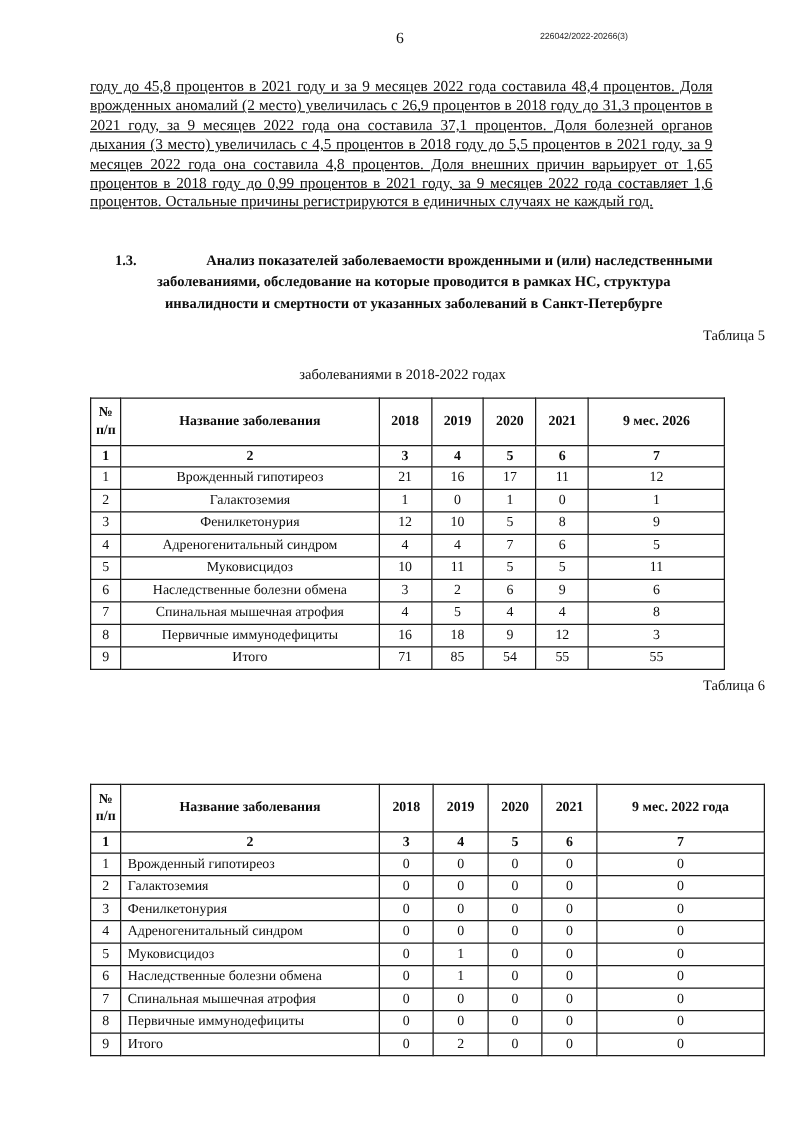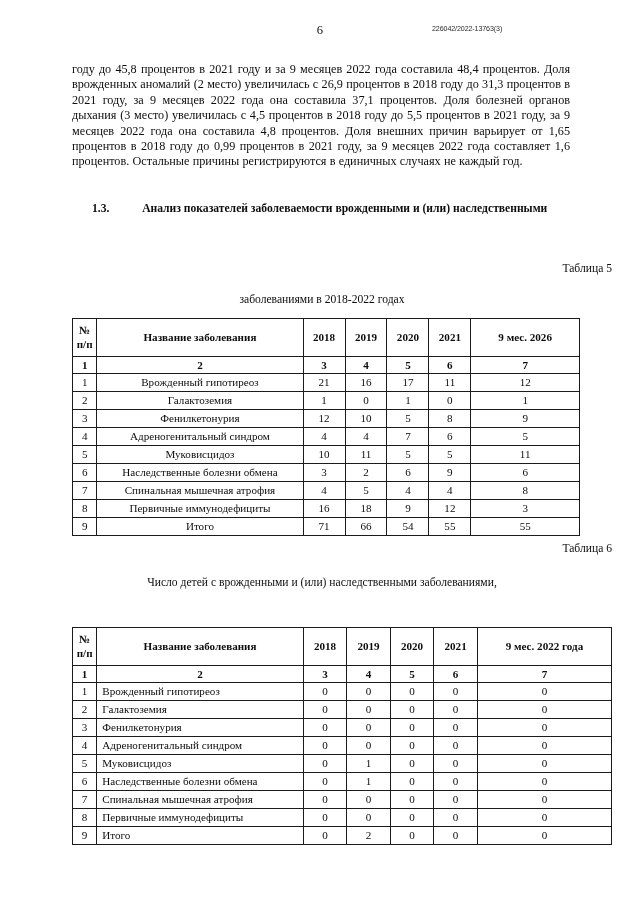--- a/index.html
+++ b/index.html
@@ -63,39 +63,40 @@
     width: 498px;
   }
   .para {
     font-size: 12.2px;
     line-height: 15.4px;
     text-align: justify;
     text-indent: 0;
     margin: 0;
     hyphens: none;
     word-spacing: 0.2px;
+    text-decoration: underline;
   }
 
   
   .section-heading {
     position: absolute;
     left: 92px;
     top: 200px;
     width: 478px;
     font-weight: bold;
     font-size: 11.6px;
     line-height: 17.2px;
     text-align: center;
   }
   .section-heading .sec-num {
     float: left;
     margin-right: 10px;
   }
   .sh-line { display: block; }
-  .sh-line.first { text-align: center; padding-left: 0; font-family: Liberation Serif, serif; }
+  .sh-line.first { text-align: right; padding-left: 0; font-family: Liberation Serif, serif; }
 
   
   .table-label {
     position: absolute;
     right: 28px;
     font-size: 11.6px;
     line-height: 15px;
     white-space: nowrap;
   }
   .table-title {
@@ -160,30 +161,32 @@
 
   .nowrap { white-space: nowrap; }
 </style>
 </head>
 <body>
 
 <div class="page">
 
   <div class="page-header">
     <div class="page-number">6</div>
-    <div class="doc-code">226042/2022-13763(3)</div>
+    <div class="doc-code">226042/2022-20266(3)</div>
   </div>
 
   <div class="content">
     <p class="para">году до 45,8 процентов в 2021 году и за 9 месяцев 2022 года составила 48,4 процентов. Доля врожденных аномалий (2 место) увеличилась с 26,9 процентов в 2018 году до 31,3 процентов в 2021 году, за 9 месяцев 2022 года она составила 37,1 процентов. Доля болезней органов дыхания (3 место) увеличилась с 4,5 процентов в 2018 году до 5,5 процентов в 2021 году, за 9 месяцев 2022 года она составила 4,8 процентов. Доля внешних причин варьирует от 1,65 процентов в 2018 году до 0,99 процентов в 2021 году, за 9 месяцев 2022 года составляет 1,6 процентов. Остальные причины регистрируются в единичных случаях не каждый год.</p>
   </div>
 
   <div class="section-heading">
     <span class="sec-num">1.3.</span>
     <span class="sh-line first">Анализ показателей заболеваемости врожденными и (или) наследственными</span>
+    <span class="sh-line">заболеваниями, обследование на которые проводится в рамках НС, структура</span>
+    <span class="sh-line">инвалидности и смертности от указанных заболеваний в Санкт-Петербурге</span>
   </div>
 
   <div class="table-label" style="top:261px;">Таблица 5</div>
   <div class="table-title" style="top:292px;">заболеваниями в 2018-2022 годах</div>
 
   <table class="doc-table" id="table5">
     <colgroup>
       <col class="c-num">
         <col class="c-name">
         <col class="c-yr">
@@ -285,30 +288,29 @@
         <td>16</td>
         <td>18</td>
         <td>9</td>
         <td>12</td>
         <td>3</td>
       </tr>
       <tr class="datarow">
         <td>9</td>
         <td class="name">Итого</td>
         <td>71</td>
-        <td>66</td>
+        <td>85</td>
         <td>54</td>
         <td>55</td>
         <td>55</td>
       </tr>
     </tbody>
   </table>
 
   <div class="table-label" style="top:541px;">Таблица 6</div>
-  <div class="table-title" style="top:575px;">Число детей с врожденными и (или) наследственными заболеваниями,</div>
 
   <table class="doc-table" id="table6">
     <colgroup>
       <col class="c-num">
         <col class="c-name">
         <col class="c-yr">
         <col class="c-yr">
         <col class="c-yr">
         <col class="c-yr">
         <col class="c-last">

